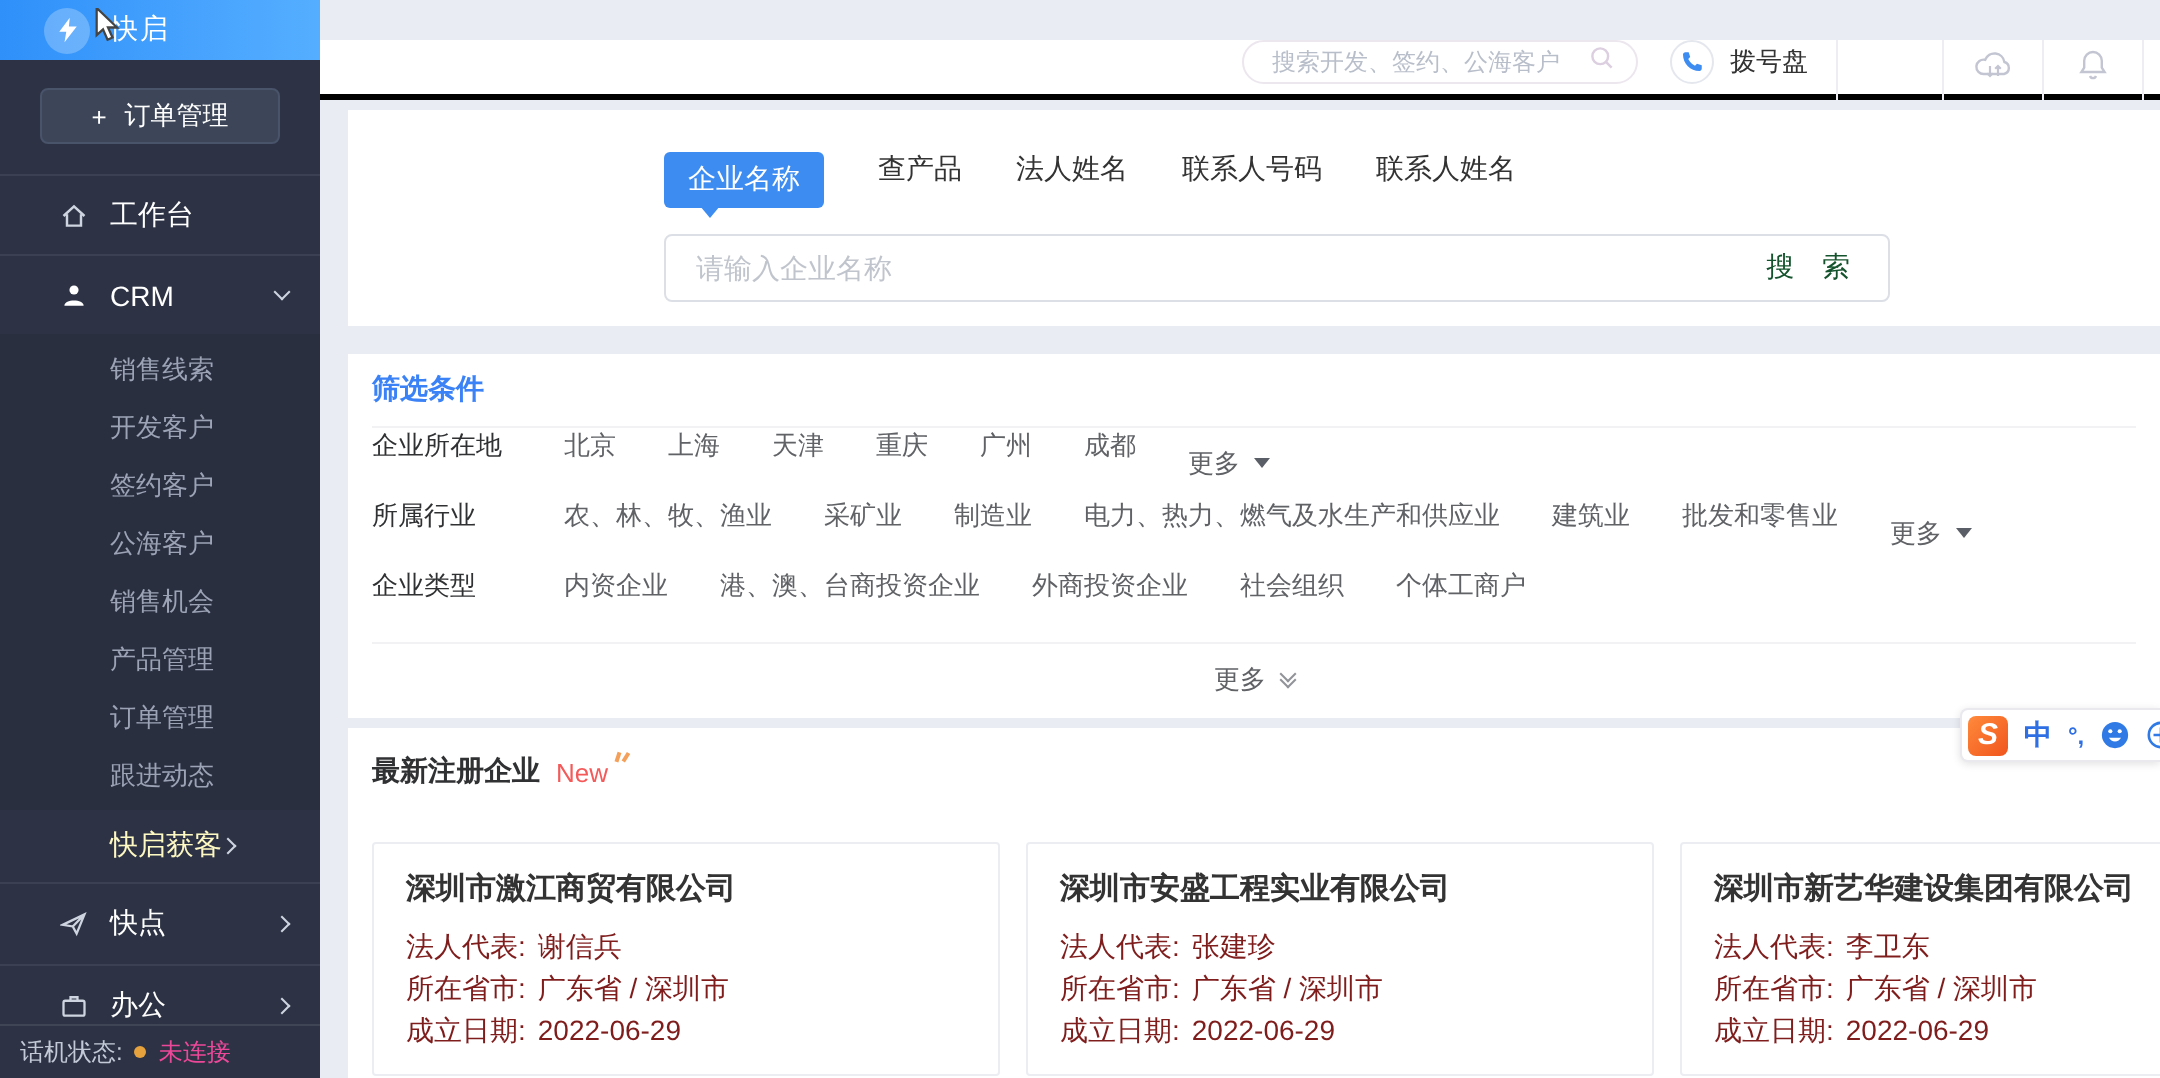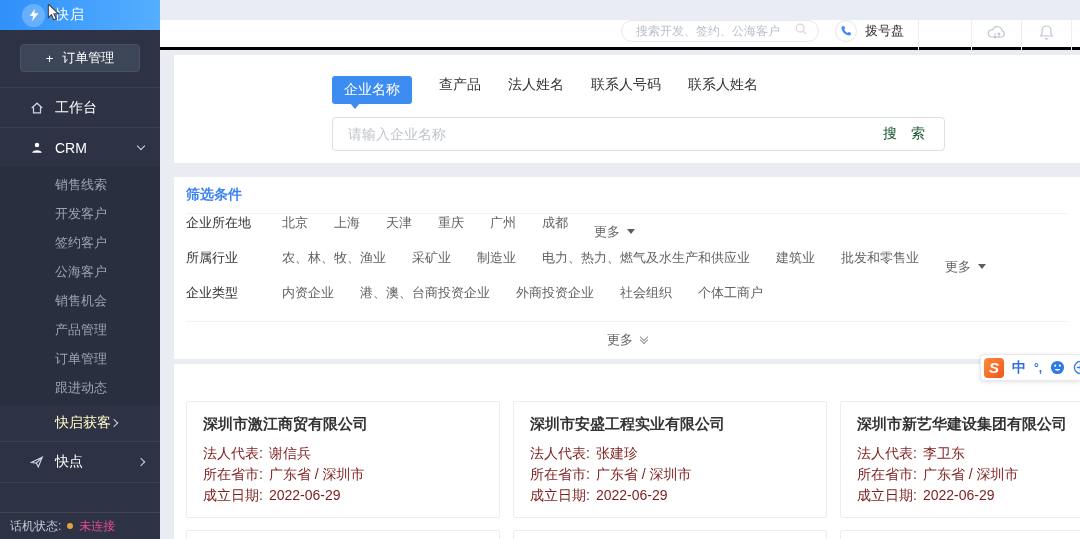--- a/index.html
+++ b/index.html
@@ -154,20 +154,30 @@
       <svg width="14" height="14" viewBox="0 0 16 16">
           <path d="M1.5 8.5 L14 2.5 L9.5 13.5 L7.3 9.4 Z M7.3 9.4 L14 2.5" fill="none" stroke="#cfd5e0" stroke-width="1.3"></path>
         </svg>
     </span>
     <span>快点</span>
     <span class="spacer chev-r"></span>
   </div>
 
   <div class="sb-div"></div>
 
+  <div class="nav-item">
+    <span class="ni-icon">
+      <svg width="14" height="14" viewBox="0 0 16 16">
+          <rect x="2" y="5" width="12" height="8.5" rx="1" fill="none" stroke="#cfd5e0" stroke-width="1.3"></rect>
+          <path d="M6 5 V3 H10 V5" fill="none" stroke="#cfd5e0" stroke-width="1.3"></path>
+        </svg>
+    </span>
+    <span>办公</span>
+    <span class="spacer chev-r"></span>
+  </div>
 
   <div class="phone-status">
     <span>话机状态:</span>
     <span class="dot"></span>
     <span class="status-val">未连接</span>
   </div>
 </div>
 
 <div class="main">
 
@@ -272,20 +282,24 @@
         <span>更多</span>
         <span class="dbl-chev">
             <i></i>
             <i></i>
           </span>
       </span>
     </div>
   </div>
 
   <div class="panel listing-panel">
+    <div class="lp-head">
+      <span class="lp-title">最新注册企业</span>
+      <span class="new-badge"><span>New</span><span class="tick t1"></span><span class="tick t2"></span></span>
+    </div>
 
     <div class="cards">
       <div class="card">
         <div class="card-title">深圳市激江商贸有限公司</div>
         <div class="card-field">
             <span>法人代表:</span>
             <span>谢信兵</span>
           </div>
         <div class="card-field">
             <span>所在省市:</span>

